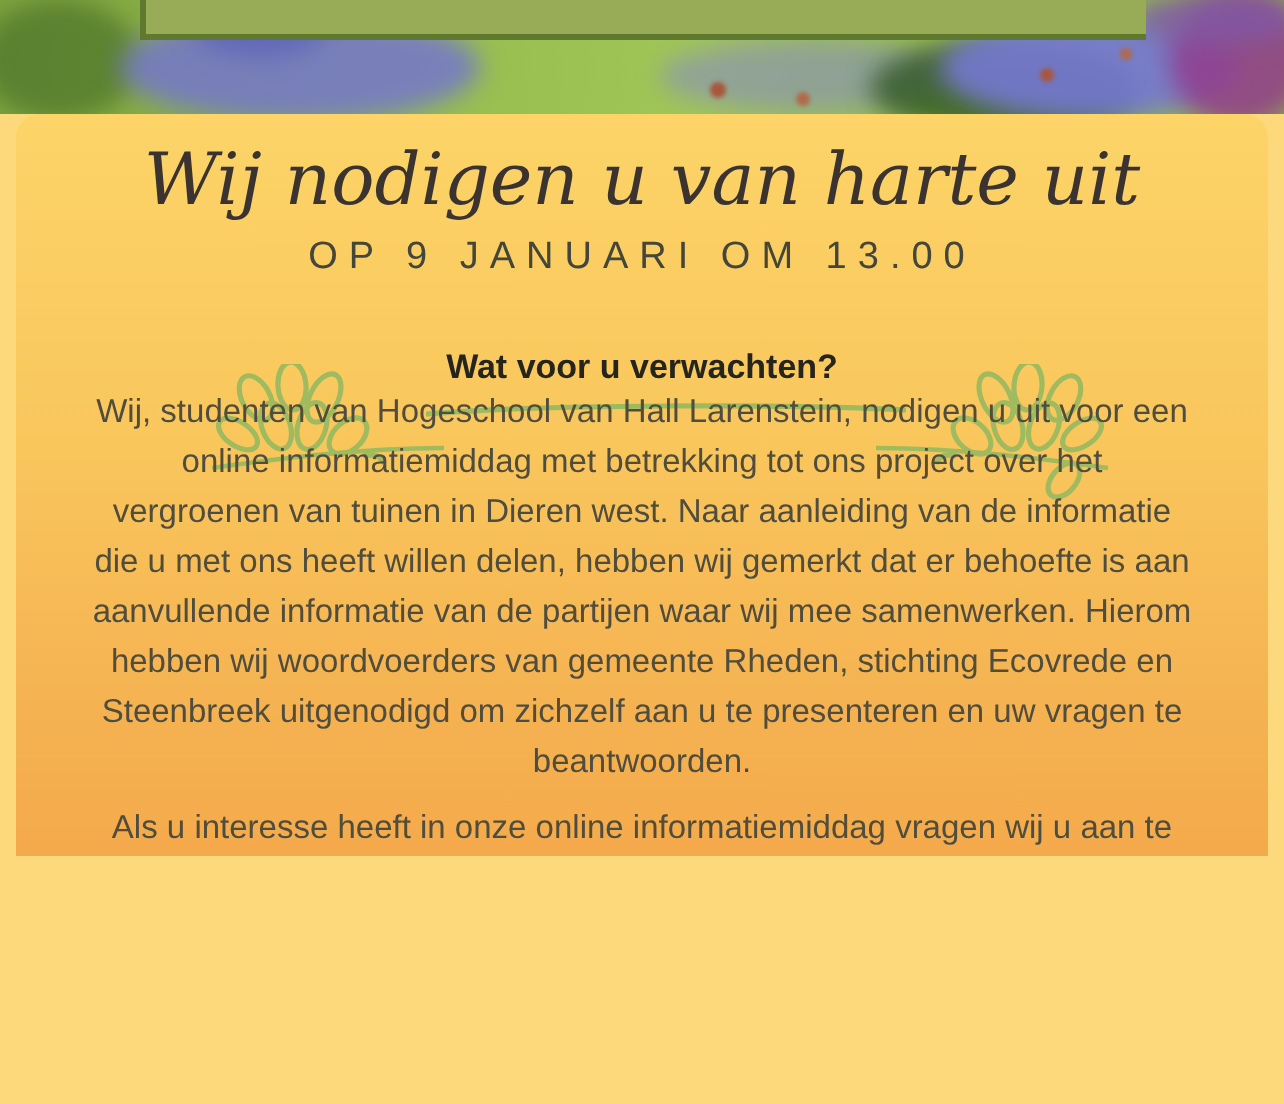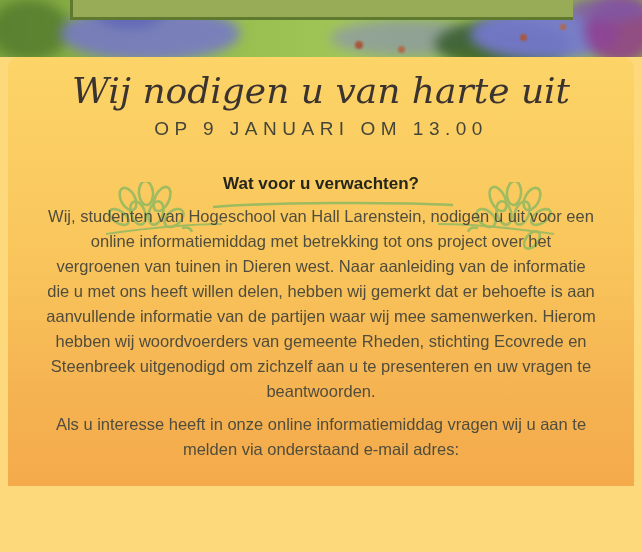--- a/index.html
+++ b/index.html
@@ -32,21 +32,21 @@
 
   
   .green-bar {
     position:absolute; left:70px; top:0; width:500px; height:17px;
     background:#98ab57;
     border-left:3px solid #5f7a2e; border-bottom:3px solid #5f7a2e;
   }
 
   
   .content {
-    position:absolute; left:8px; top:57px; width:626px; height:429px;
+    position:absolute; left:8px; top:57px; width:626px; height:371px;
     border-radius:12px 12px 0 0;
     background:linear-gradient(to bottom,#fcd467 0%,#f9c65c 45%,#f5b251 80%,#f4aa4b 100%);
     text-align:center; overflow:hidden;
   }
   .title {
     margin:12px 0 0 0;
     font-family:"DejaVu Serif", serif; font-style:italic; font-weight:400;
     font-size:36px; line-height:44px; color:#3b3330;
   }
   .date-line {
@@ -58,21 +58,21 @@
     margin:0; font-size:17px; line-height:21px; font-weight:bold; color:#26251c;
     position:relative; z-index:3;
   }
   .h-expect { margin-top:34px; }
   .h-join   { margin-top:4px; }
   .para {
     margin:0; padding:0 10px;
     font-size:16.5px; line-height:25px; color:#514d3d;
     white-space:pre-line; position:relative; z-index:3;
   }
-  .p-expect1 { margin-top:10px; }
+  .p-expect1 { }
   .p-join1   { margin-top:8px; }
 
   
   .deco { position:absolute; z-index:1; }
   .branch-left  { left:90px;  top:125px; }
   .branch-right { left:428px; top:125px; transform:scaleX(-1); }
   .divider-line { left:205px; top:143px; }
   .plant-bl { left:8px;   top:450px; }
   .plant-br { left:415px; top:450px; transform:scaleX(-1); }
 </style>

